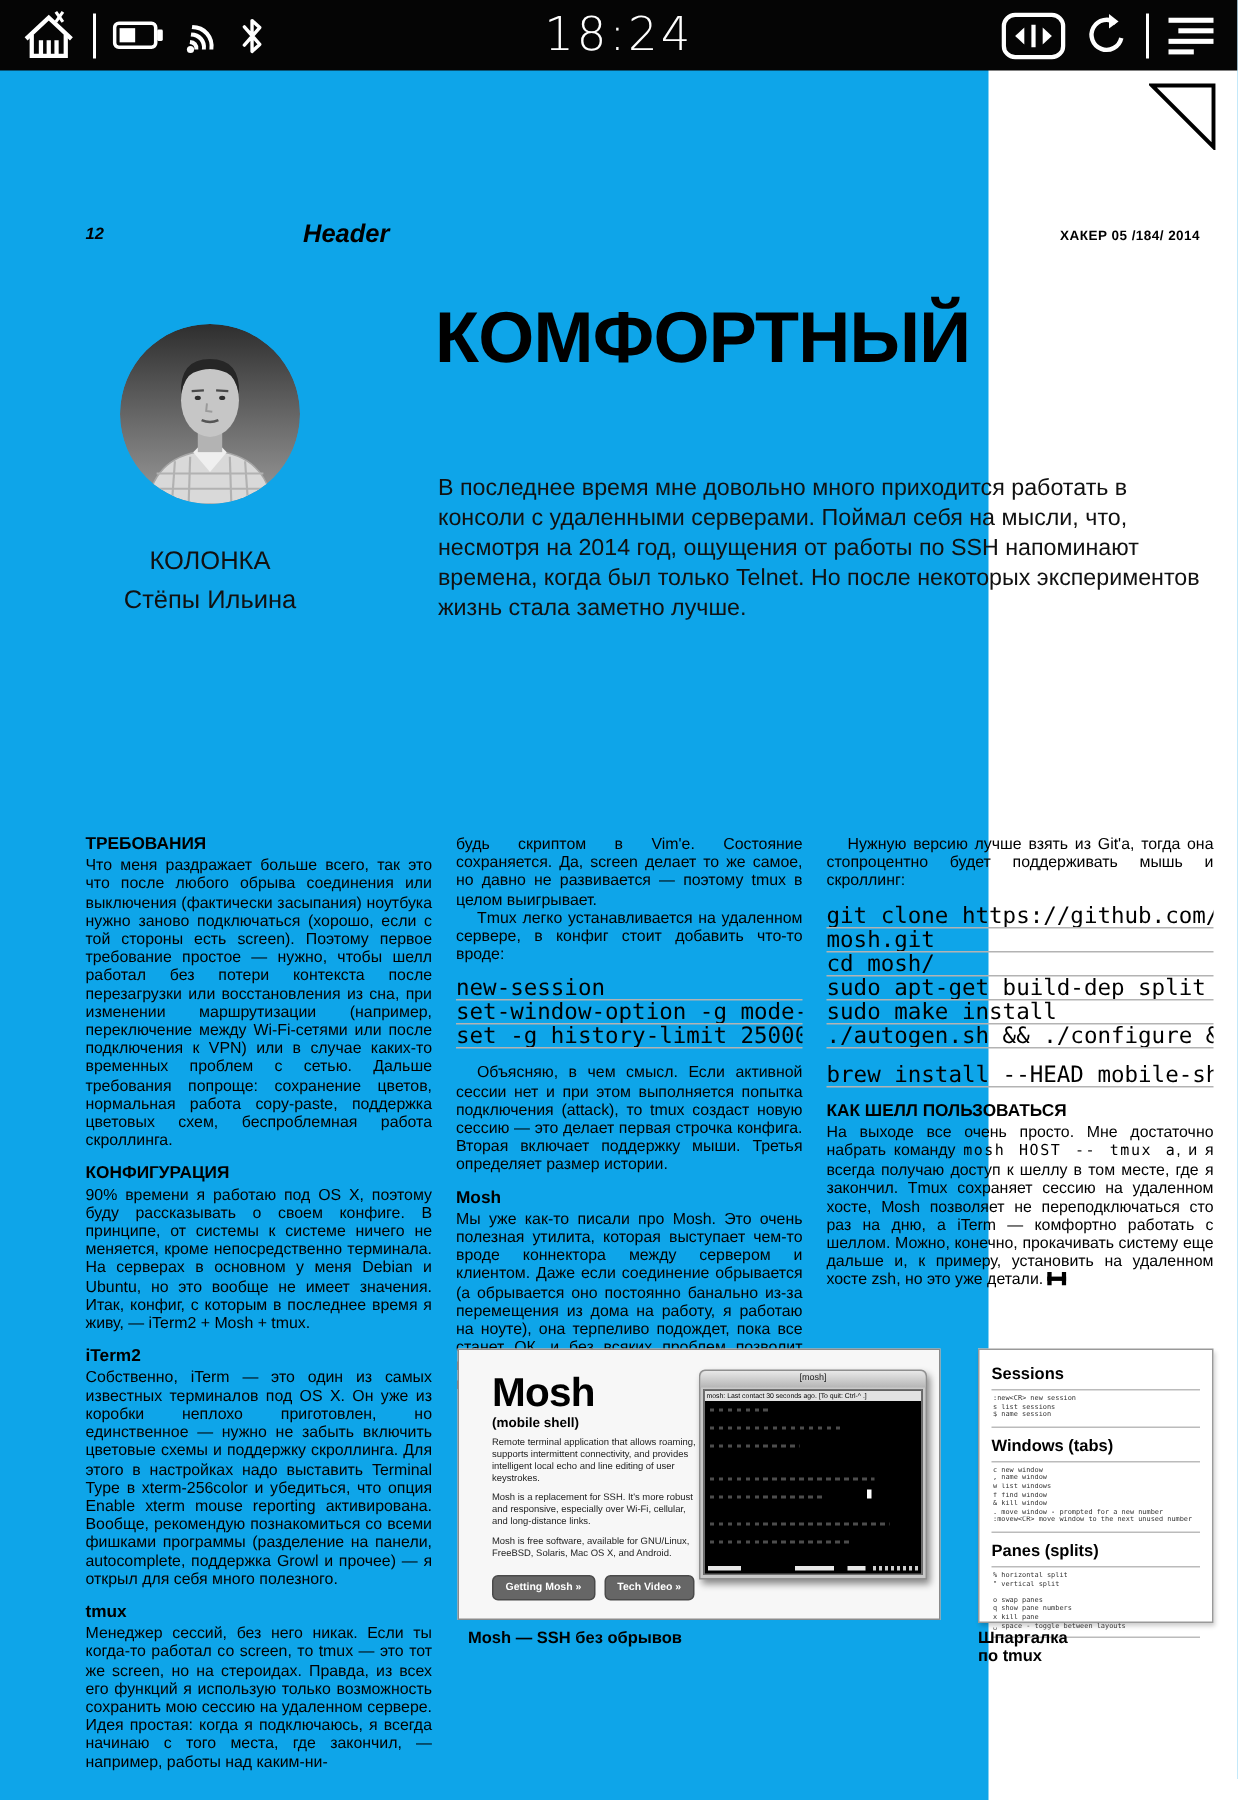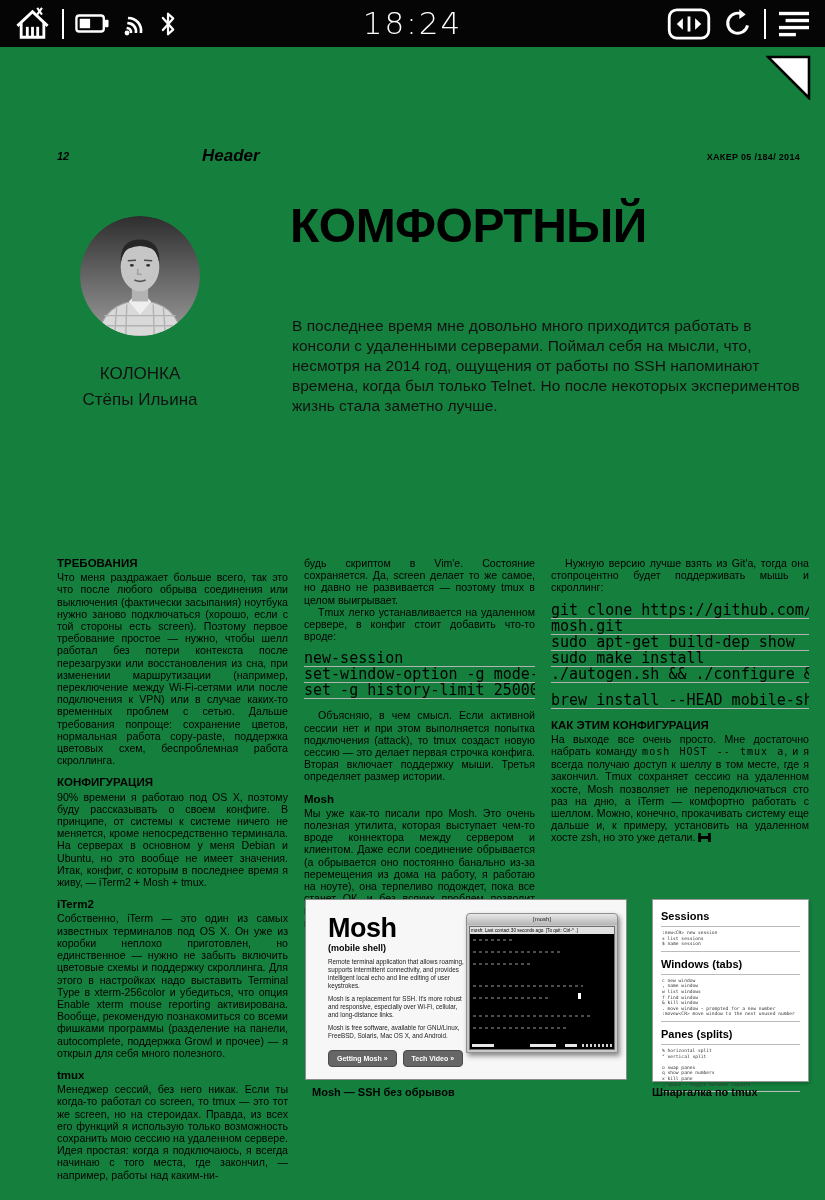--- a/index.html
+++ b/index.html
@@ -1,17 +1,17 @@
 <!DOCTYPE html>
 <html><head>
 <meta charset="utf-8">
 <style>
   html,body{margin:0;padding:0;width:825px;height:1200px;background:#fff;
     font-family:"Liberation Sans",sans-serif;color:#000;overflow:hidden;}
-  .canvas{position:relative;width:825px;height:1200px;background:#15803d;}
+  .canvas{position:relative;width:659px;height:1200px;background:#0ea5e9;}
 
   
   .statusbar{position:absolute;left:0;top:0;width:825px;height:47px;background:#050505;
     display:flex;align-items:center;justify-content:space-between;}
   .sb-left,.sb-right{display:flex;align-items:center;gap:11px;}
   .sb-left{padding-left:14px;}
   .sb-right{padding-right:14px;}
   .sb-sep{width:2px;height:30px;background:#fff;display:inline-block;}
   .sb-icon{display:inline-flex;align-items:center;}
   .sb-clock{position:absolute;left:50%;top:5px;transform:translateX(-50%);
@@ -251,28 +251,29 @@
     <p class="ind">Объясняю, в чем смысл. Если активной сессии нет и при этом выполняется попытка подключения (attack), то tmux создаст новую сессию — это делает первая строчка конфига. Вторая включает поддержку мыши. Третья определяет размер истории.</p>
     <h3>Mosh</h3>
     <p>Мы уже как-то писали про Mosh. Это очень полезная утилита, которая выступает чем-то вроде коннектора между сервером и клиентом. Даже если соединение обрывается (а обрывается оно постоянно банально из-за перемещения из дома на работу, я работаю на ноуте), она терпеливо подождет, пока все станет ОК, и без всяких проблем позволит вернуться к работе. «Ни единого обрыва», как в случае с SSH :).</p>
   </section>
 
   <section class="col col3">
     <p class="ind">Нужную версию лучше взять из Git'а, тогда она стопроцентно будет поддерживать мышь и скроллинг:</p>
     <div class="codeblock">
       <div class="code-line">git clone https://github.com/keithw/↵</div>
       <div class="code-line">mosh.git</div>
-      <div class="code-line">sudo apt-get build-dep show</div>
+      <div class="code-line">cd mosh/</div>
+      <div class="code-line">sudo apt-get build-dep split</div>
       <div class="code-line">sudo make install</div>
       <div class="code-line">./autogen.sh &amp;&amp; ./configure &amp;&amp; make</div>
     </div>
     <div class="codeblock">
       <div class="code-line">brew install --HEAD mobile-shell</div>
     </div>
-    <h3>КАК ЭТИМ КОНФИГУРАЦИЯ</h3>
+    <h3>КАК ШЕЛЛ ПОЛЬЗОВАТЬСЯ</h3>
     <p><span>На выходе все очень просто. Мне достаточно набрать команду </span><span class="mono">mosh HOST -- tmux a</span><span>, и я всегда получаю доступ к шеллу в том месте, где я закончил. Tmux сохраняет сессию на удаленном хосте, Mosh позволяет не переподключаться сто раз на дню, а iTerm — комфортно работать с шеллом. Можно, конечно, прокачивать систему еще дальше и, к примеру, установить на удаленном хосте zsh, но это уже детали.</span><span class="endmark"><svg width="13" height="9" viewBox="0 0 14 10">
             <g fill="#000">
               <rect x="0" y="0" width="3.2" height="10"></rect>
               <rect x="10.8" y="0" width="3.2" height="10"></rect>
               <rect x="0" y="3.4" width="14" height="3.2"></rect>
             </g>
           </svg></span></p>
   </section>
 
   <figure class="fig-mosh" style="margin:0">

